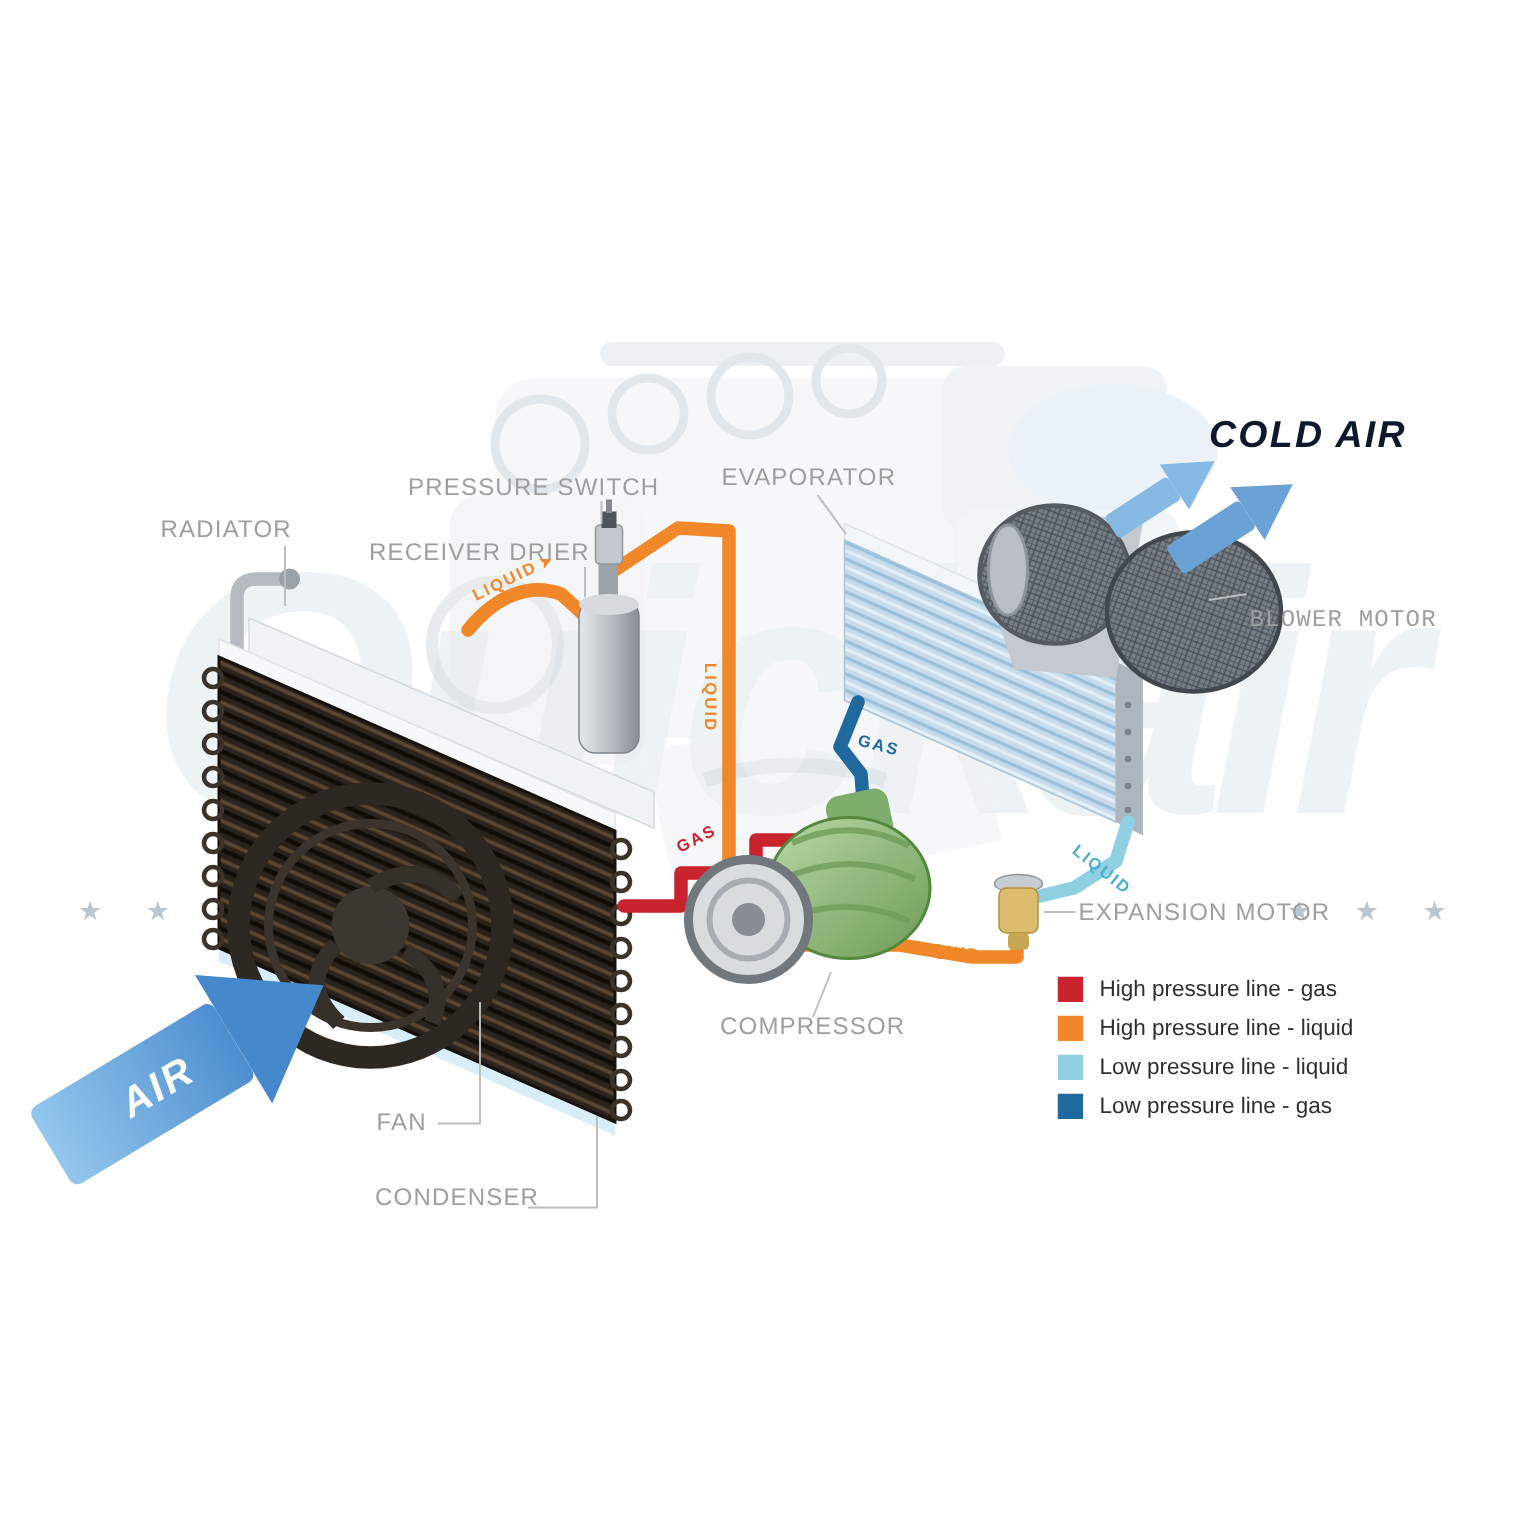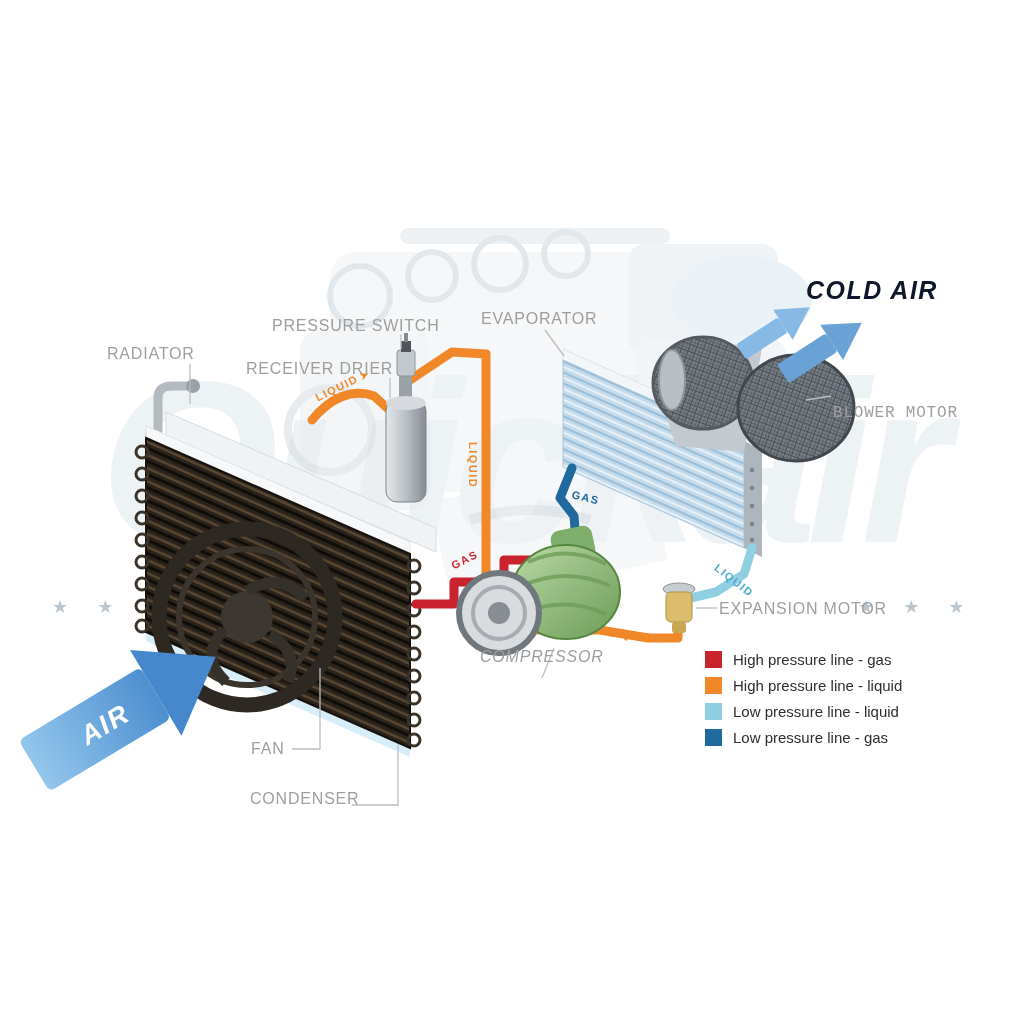--- a/index.html
+++ b/index.html
@@ -204,21 +204,21 @@
       <path d="M352,805 L398,805 L398,744"></path>
     </g>
   </svg>
 
   <div class="comp-label" style="left:107px;top:345px;">RADIATOR</div>
   <div class="comp-label" style="left:272px;top:317px;">PRESSURE SWITCH</div>
   <div class="comp-label" style="left:246px;top:360px;">RECEIVER DRIER</div>
   <div class="comp-label" style="left:481px;top:310px;">EVAPORATOR</div>
   <div class="comp-label" style="left:833px;top:404px;font-family:Liberation Mono, monospace;">BLOWER MOTOR</div>
   <div class="comp-label" style="left:719px;top:600px;">EXPANSION MOTOR</div>
-  <div class="comp-label" style="left:480px;top:648px;font-style:italic;">COMPRESSOR</div>
+  <div class="comp-label" style="left:480px;top:676px;">COMPRESSOR</div>
   <div class="comp-label" style="left:251px;top:740px;">FAN</div>
   <div class="comp-label" style="left:250px;top:790px;">CONDENSER</div>
   <div class="cold-air" style="left:806px;top:276px;">COLD AIR</div>
 
   <div class="pipe-label lbl-orange" style="left:316px;top:392px;transform:rotate(-26deg);">
     <span>LIQUID</span><span class="arrow">➤</span>
   </div>
   <div class="pipe-label lbl-orange" style="left:479px;top:442px;transform:rotate(90deg);transform-origin:left top;">
     <span>LIQUID</span>
   </div>

